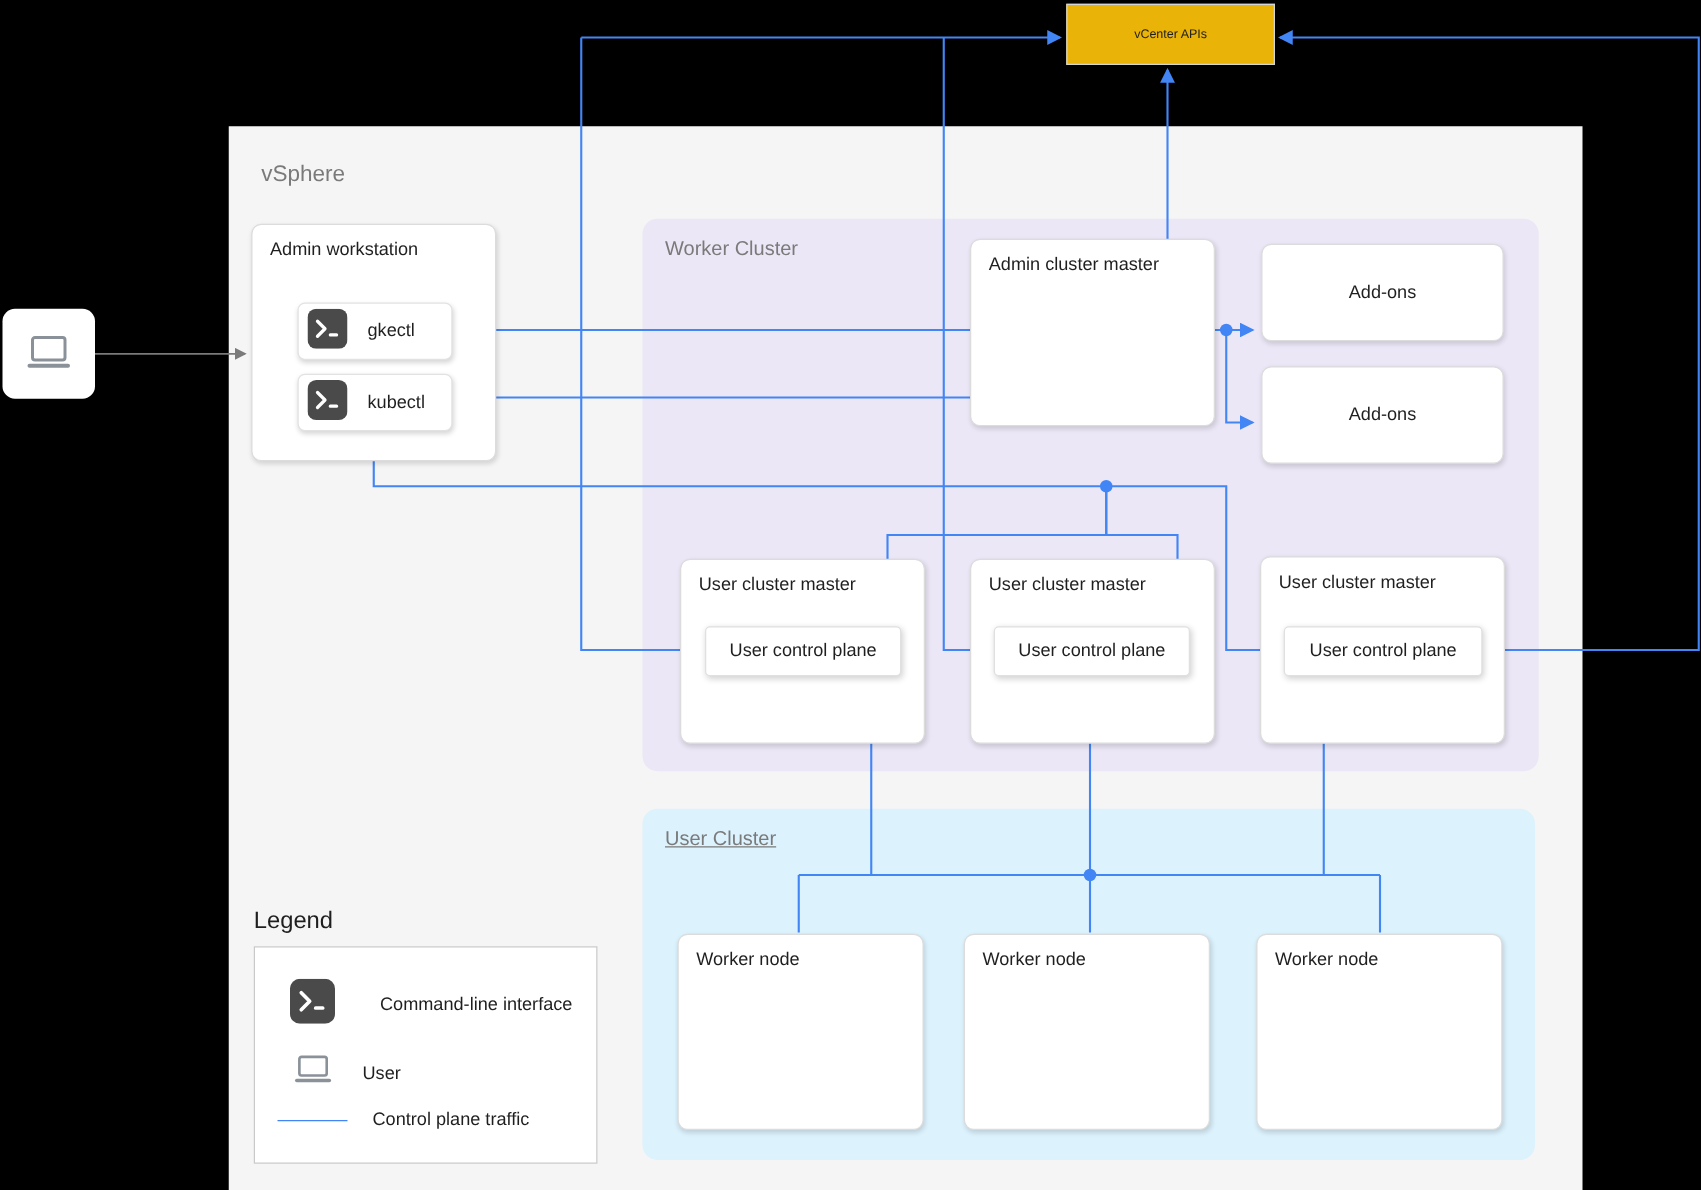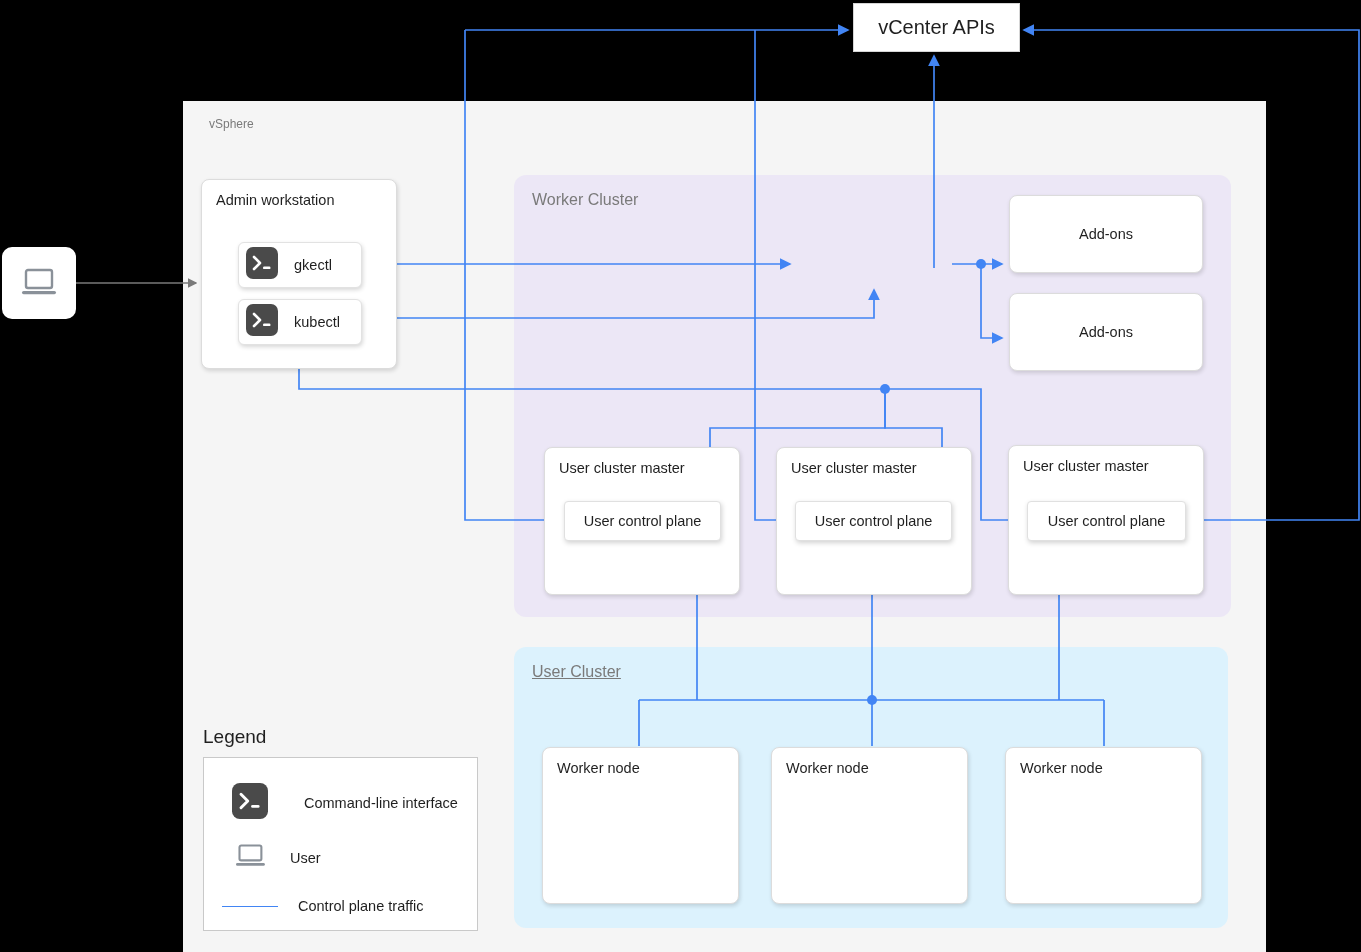--- a/index.html
+++ b/index.html
@@ -4,41 +4,41 @@
 <style>
   html,body{margin:0;padding:0;background:#000;}
   body{width:1361px;height:952px;position:relative;overflow:hidden;
        font-family:"Liberation Sans","DejaVu Sans",sans-serif;}
 
   #stage{position:absolute;inset:0;width:1361px;height:952px;}
 
   
   .vsphere{position:absolute;left:183px;top:101px;width:1083px;height:851px;
            background:#f5f5f5;}
-  .vsphere .ctitle{position:absolute;left:26px;top:16px;font-size:12px;color:#7a7a7a;}
+  .vsphere .ctitle{position:absolute;left:26px;top:28px;font-size:18px;color:#7a7a7a;}
 
   .admincluster{position:absolute;left:514px;top:175px;width:717px;height:442px;
                 background:#ece7f6;border-radius:12px;}
   .admincluster .ctitle{position:absolute;left:18px;top:16px;font-size:16px;color:#7a7a7a;}
 
   .usercluster{position:absolute;left:514px;top:647px;width:714px;height:281px;
                background:#dcf2fd;border-radius:12px;}
   .usercluster .ctitle{position:absolute;left:18px;top:16px;font-size:16px;color:#7a7a7a;text-decoration:underline;}
 
   
   .card{position:absolute;background:#fff;border:1px solid #dcdcdc;border-radius:8px;
         box-shadow:1px 2px 4px rgba(0,0,0,.14);}
   .card > .lbl{position:absolute;left:14px;top:12px;font-size:14.5px;color:#1f1f1f;}
   .card.centered{display:flex;align-items:center;justify-content:center;}
   .card.centered > .lbl{position:static;font-size:14.5px;}
 
   
-  .vcenter{position:absolute;left:853px;top:3px;width:165px;height:47px;background:#ffffff;
+  .vcenter{position:absolute;left:853px;top:3px;width:165px;height:47px;background:#eab308;
            border:1px solid #d5d5d5;border-radius:0;display:flex;align-items:center;
-           justify-content:center;font-size:20px;color:#1f1f1f;}
+           justify-content:center;font-size:10px;color:#1f1f1f;}
 
   
   .userbox{position:absolute;left:2px;top:247px;width:74px;height:72px;background:#fff;
            border-radius:10px;display:flex;align-items:center;justify-content:center;}
 
   
   .adminws{left:201px;top:179px;width:194px;height:188px;}
 
   
   .cli{position:absolute;width:122px;height:44px;background:#fff;border:1px solid #e2e2e2;
@@ -159,20 +159,23 @@
     <span class="termico">
       <svg width="32" height="32" viewBox="0 0 32 32">
         <rect x="0" y="0" width="32" height="32" rx="7" fill="#4a4a4a"></rect>
         <path d="M8 10 L14 16 L8 22" fill="none" stroke="#fff" stroke-width="2.6" stroke-linecap="round" stroke-linejoin="round"></path>
         <rect x="17" y="19.5" width="7.5" height="2.6" rx="1.2" fill="#fff"></rect>
       </svg>
     </span>
     <span class="clilbl">kubectl</span>
   </div>
 
+  <div class="card" style="left:776px;top:191px;width:194px;height:148px;">
+    <div class="lbl">Admin cluster master</div>
+  </div>
 
   <div class="card centered" style="left:1009px;top:195px;width:192px;height:76px;">
     <div class="lbl">Add-ons</div>
   </div>
   <div class="card centered" style="left:1009px;top:293px;width:192px;height:76px;">
     <div class="lbl">Add-ons</div>
   </div>
 
   <div class="card" style="left:544px;top:447px;width:194px;height:146px;">
     <div class="lbl">User cluster master</div>
@@ -215,19 +218,19 @@
     <div class="legend-row" style="left:28px;top:84px;">
       <span>
         <svg width="36" height="28" viewBox="0 0 40 32">
           <rect x="8" y="4" width="25" height="17" rx="2" fill="none" stroke="#8a9199" stroke-width="2.4"></rect>
           <rect x="4" y="24" width="33" height="3.2" rx="1.6" fill="#8a9199"></rect>
         </svg>
       </span>
       <span class="ltxt" style="margin-left:22px;">User</span>
     </div>
 
-    <div class="legend-row" style="left:18px;top:140px;">
+    <div class="legend-row" style="left:18px;top:130px;">
       <span class="legend-line"></span>
       <span class="ltxt" style="margin-left:20px;">Control plane traffic</span>
     </div>
   </div>
 
 </div>
 
 </body></html>

